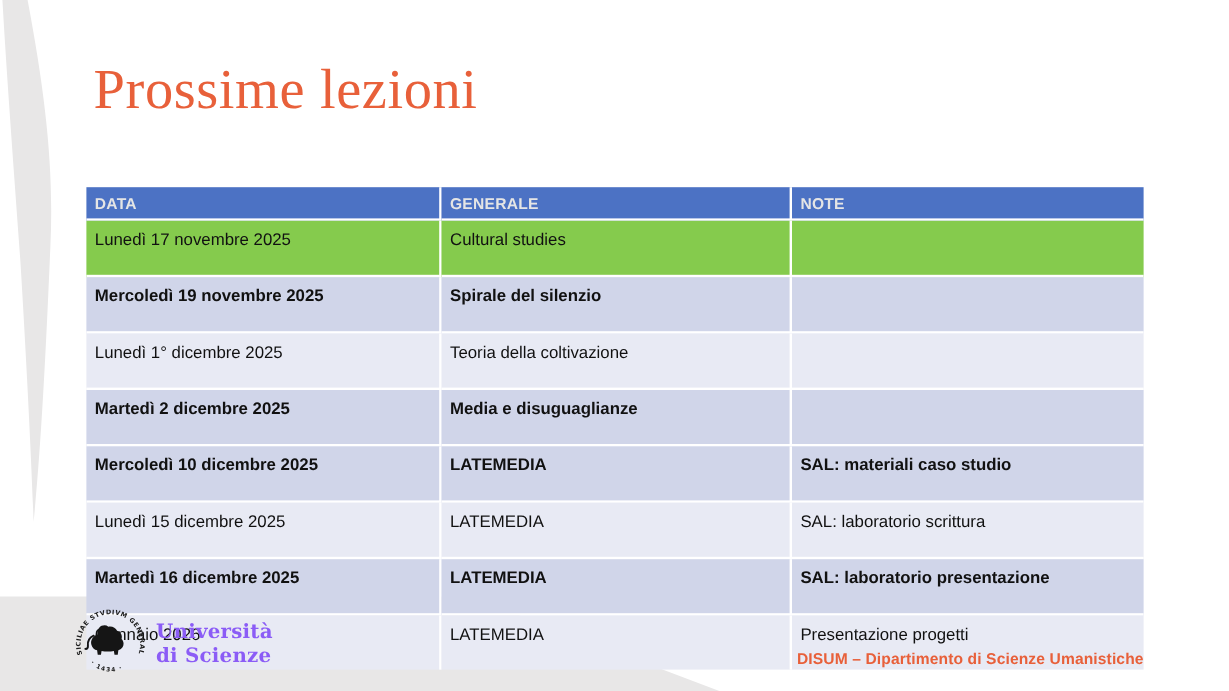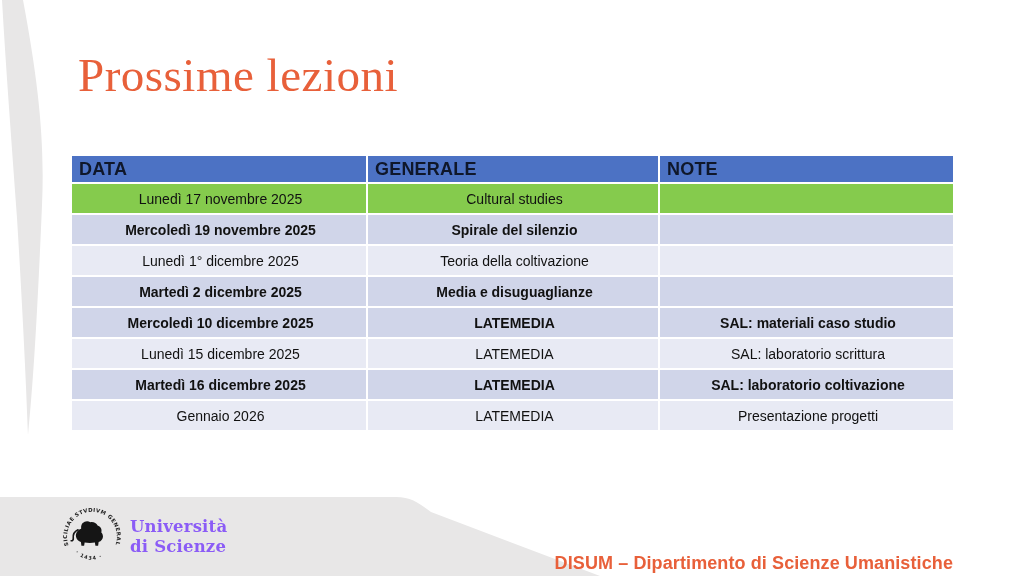--- a/index.html
+++ b/index.html
@@ -17,31 +17,31 @@
     color: var(--accent-orange, #E8603A);
     white-space:nowrap;
   }
 
   .schedule {
     position:absolute; left:72px; top:156px; width:881px;
     border-collapse:separate; border-spacing:0; table-layout:fixed;
   }
   .schedule th {
     background: var(--header-blue, #4C72C4);
-    color:#0f172a; font-weight:bold; font-size:18px; letter-spacing:0.2px;
+    color:#e5e5e5; font-weight:bold; font-size:13px; letter-spacing:0.2px;
     text-align:left; vertical-align:middle;
     height:26px; padding:0 4px 0 7px;
     border-bottom:2px solid #ffffff; border-right:2px solid #ffffff;
     white-space:nowrap;
   }
   .schedule th:last-child { border-right:none; }
   .schedule td {
     font-size:14px; color: var(--text-black, #111111);
-    text-align:center; vertical-align:middle;
-    height:29px; padding:0 4px 0 7px;
+    text-align:left; vertical-align:middle;
+    height:29px; padding:0 4px 16px 7px;
     border-bottom:2px solid #ffffff; border-right:2px solid #ffffff;
     white-space:nowrap; overflow:hidden;
   }
   .schedule td:last-child { border-right:none; }
   .schedule tr:last-child td { border-bottom:none; }
   .row-highlight td { background: var(--highlight-green, #85CB4D); }
   .row-dark td      { background: var(--band-dark, #D0D5E9); font-weight: bold; }
   .row-light td     { background: var(--band-light, #E8EAF4); }
 
   .logo { position:absolute; left:63px; top:508px; display:flex; align-items:center; }
@@ -49,22 +49,22 @@
   .seal-ring { font-family:"DejaVu Sans", sans-serif; font-weight:bold; fill:#1a1a1a; }
   .seal-ring-top { font-size:5.2px; letter-spacing:0.42px; }
   .seal-ring-bottom { font-size:4.8px; letter-spacing:1px; }
   .logo-text {
     margin-left:9px; font-family:"DejaVu Serif", serif; font-weight:600;
     font-size:16.5px; line-height:20px; color:#8b5cf6; letter-spacing:0.2px;
   }
 
   .footer {
     position:absolute; left:0; right:71px; top:541px;
-    text-align:right; font-size:18px; font-weight:bold; letter-spacing:0.1px;
-    color: var(--accent-orange, #E8603A); white-space:nowrap;margin-top:12px;
+    text-align:right; font-size:13px; font-weight:bold; letter-spacing:0.1px;
+    color: var(--accent-orange, #E8603A); white-space:nowrap;
   }
 </style>
 </head>
 <body>
 
 <div class="slide">
 
   <svg class="bg" viewBox="0 0 1024 576" aria-hidden="true">
     <path class="shape" d="M23,0 C38,80 45,140 42,205 C38,300 34,375 28,435 C26,378 22,300 17,218 C12,148 6,70 2,0 Z"></path>
     <path class="shape" d="M0,497 L396,497 C411,497 419,503 431,512 L600,576 L0,576 Z"></path>
@@ -112,21 +112,21 @@
           <td>SAL: materiali caso studio</td>
         </tr>
         <tr class="row-light">
           <td>Lunedì 15 dicembre 2025</td>
           <td>LATEMEDIA</td>
           <td>SAL: laboratorio scrittura</td>
         </tr>
         <tr class="row-dark">
           <td>Martedì 16 dicembre 2025</td>
           <td>LATEMEDIA</td>
-          <td>SAL: laboratorio coltivazione</td>
+          <td>SAL: laboratorio presentazione</td>
         </tr>
         <tr class="row-light">
           <td>Gennaio 2026</td>
           <td>LATEMEDIA</td>
           <td>Presentazione progetti</td>
         </tr>
       </tbody>
   </table>
 
   <div class="logo">

